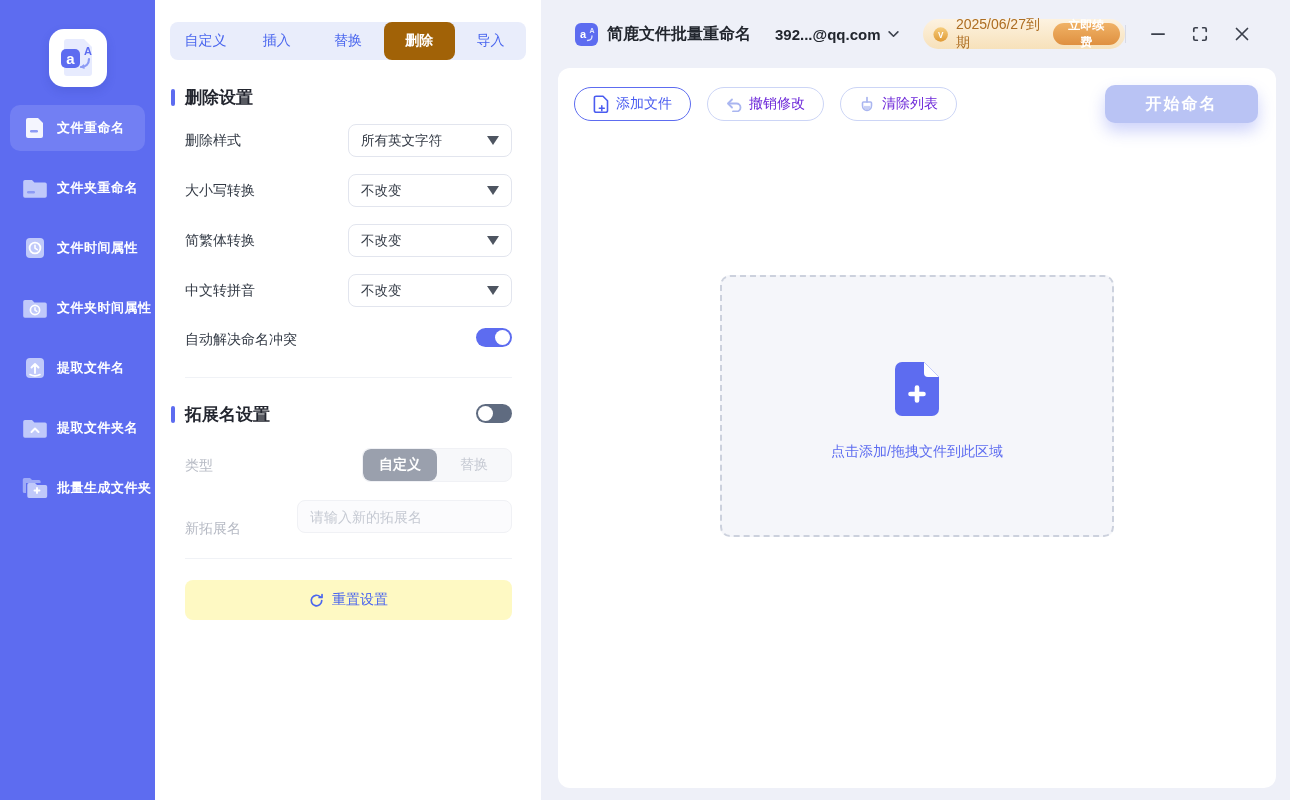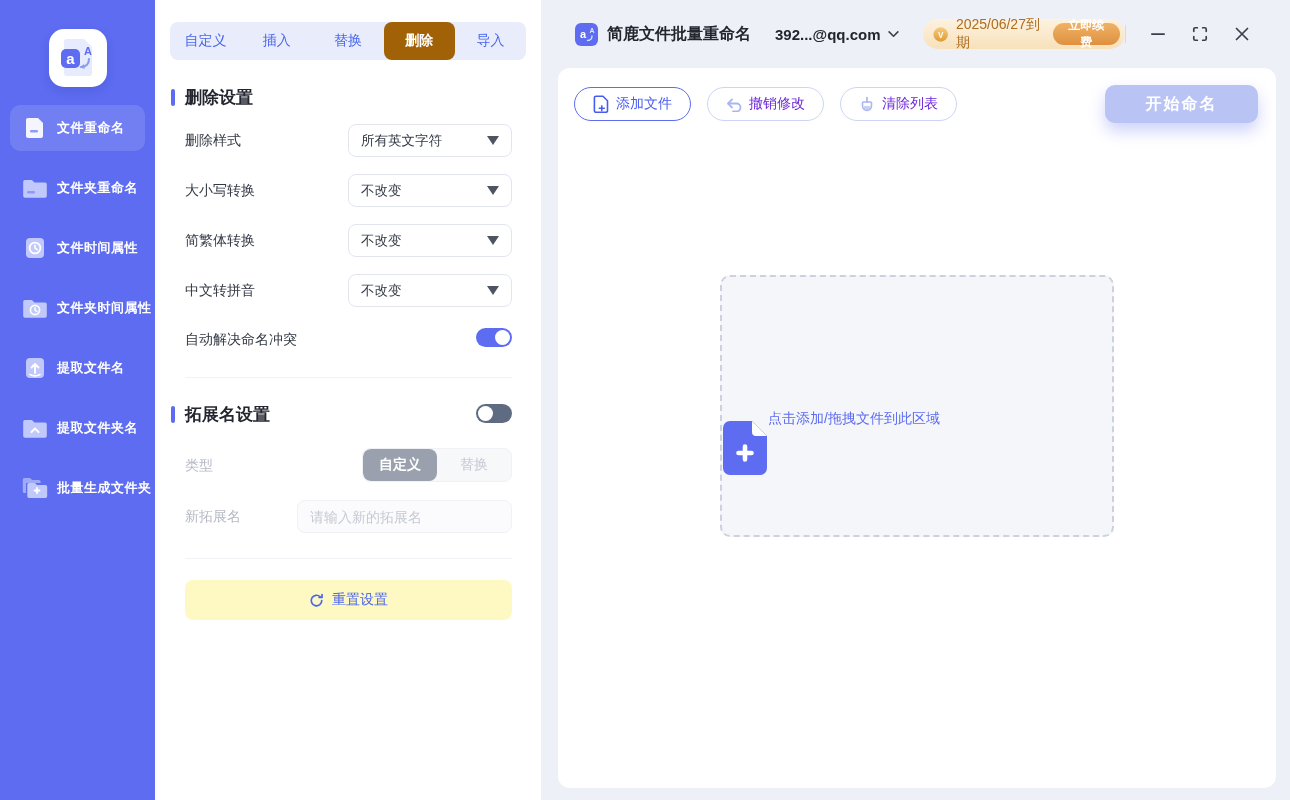--- a/index.html
+++ b/index.html
@@ -82,21 +82,21 @@
   .tbtn { height:34px; border-radius:17px; padding:15px 18px; display:flex; align-items:center; gap:7px;
           font-size:14px; background:#fff; font-family:inherit; cursor:pointer; }
   .tbtn.primary { border:1.5px solid #5d6cf0; color:#4a5cf0; }
   .tbtn.off { border:1px solid #ccd5f6; color:#6d28d9; }
   .start-btn { position:absolute; right:18px; top:17px; width:153px; height:38px; border:none; border-radius:10px;
                background:#b9c3f4; color:#fff; font-size:16px; font-weight:700; letter-spacing:2px;
                font-family:inherit; box-shadow:0 8px 16px rgba(100,115,240,.32); cursor:pointer; }
 
   .dropzone { position:absolute; top:207px; left:50%; transform:translateX(-50%); width:394px; height:262px;
               border:2px dashed #ccd1dd; border-radius:10px; background:#f5f6fa; cursor:pointer;
-              display:flex; flex-direction:row; align-items:center; }
+              display:flex; flex-direction:column; align-items:center; }
   .dz-hint { margin-top:26px; font-size:14px; color:#5d6cf0; }
 </style>
 </head>
 <body>
 
 <aside class="sidebar">
   <div class="logo">
     <svg width="46" height="46" viewBox="0 0 46 46">
       <path d="M12 4h17l8 8v26a3 3 0 0 1-3 3H12a3 3 0 0 1-3-3V7a3 3 0 0 1 3-3z" fill="#e7ebfe"></path>
       <rect x="6" y="14" width="19" height="19" rx="5" fill="#5d6cf0"></rect>
@@ -213,21 +213,21 @@
   <div class="toggle off" style="top:404px;">
       <span class="knob"></span>
     </div>
 
   <span class="f-label dim" style="top:457px;">类型</span>
   <div class="segmented">
     <div class="seg active">自定义</div>
     <div class="seg idle">替换</div>
   </div>
 
-  <span class="f-label dim" style="top:508px;">新拓展名</span>
+  <span class="f-label dim" style="top:520px;">新拓展名</span>
   <input class="ext-input" type="text" placeholder="请输入新的拓展名" style="">
 
   <div class="divider" style="top:558px;"></div>
 
   <button class="reset-btn">
     <svg width="15" height="15" viewBox="0 0 16 16">
       <path d="M13.6 8a5.6 5.6 0 1 1-1.7-4" fill="none" stroke="#4b66ee" stroke-width="1.8" stroke-linecap="round"></path>
       <path d="M13.9 1.6v3.1h-3.1" fill="none" stroke="#4b66ee" stroke-width="1.8" stroke-linecap="round" stroke-linejoin="round"></path>
     </svg>
     <span>重置设置</span>

